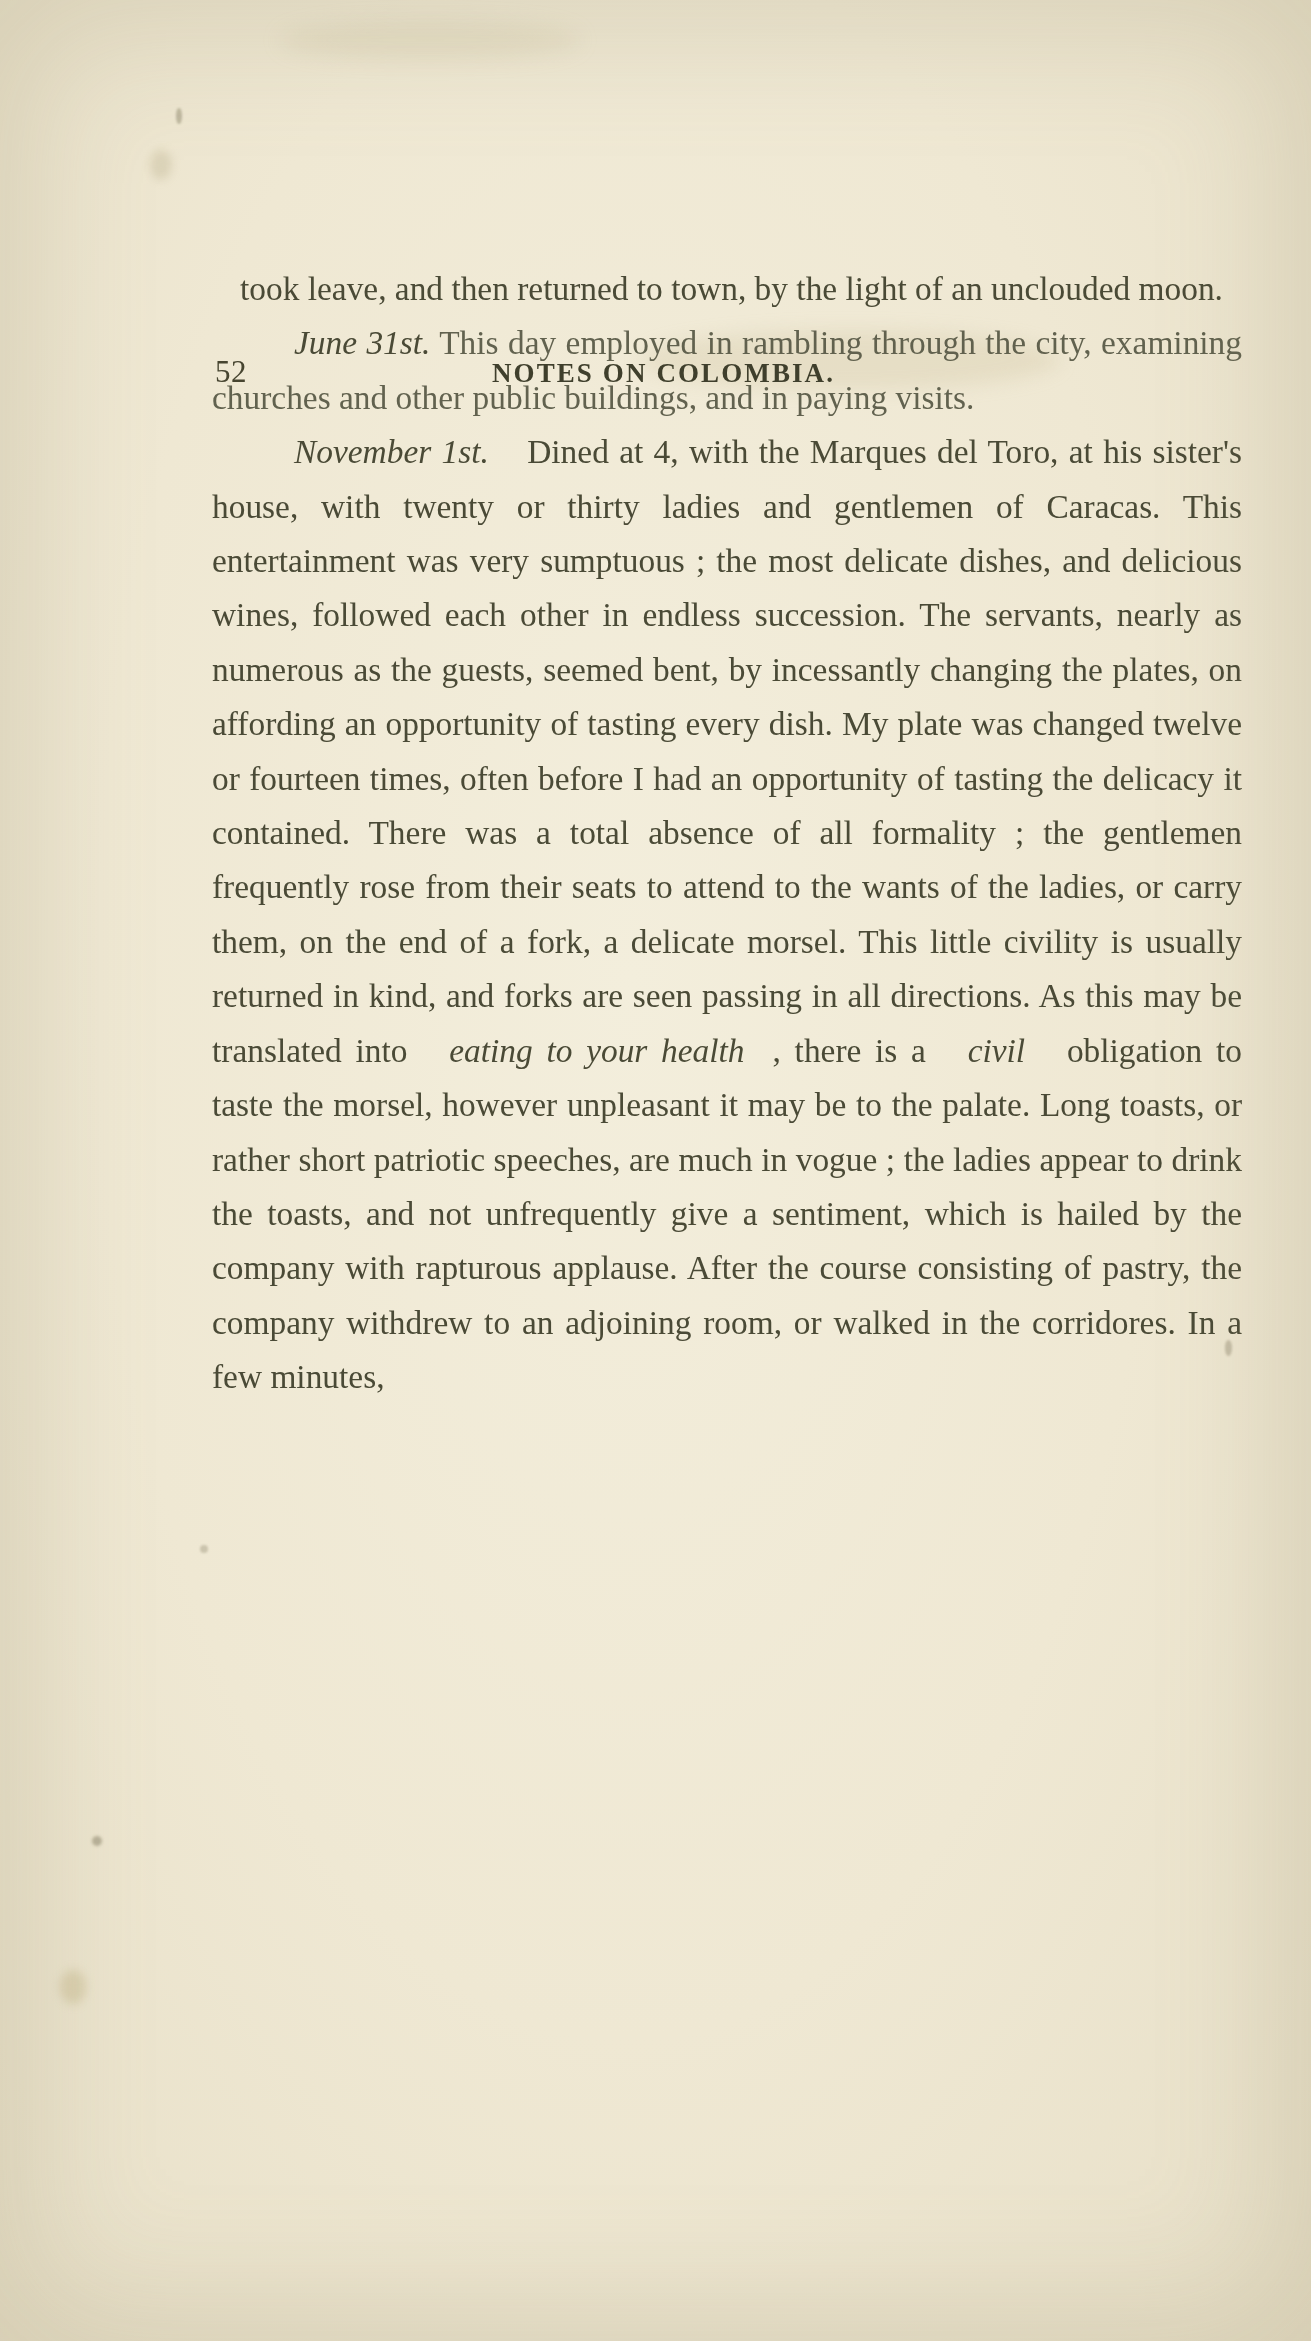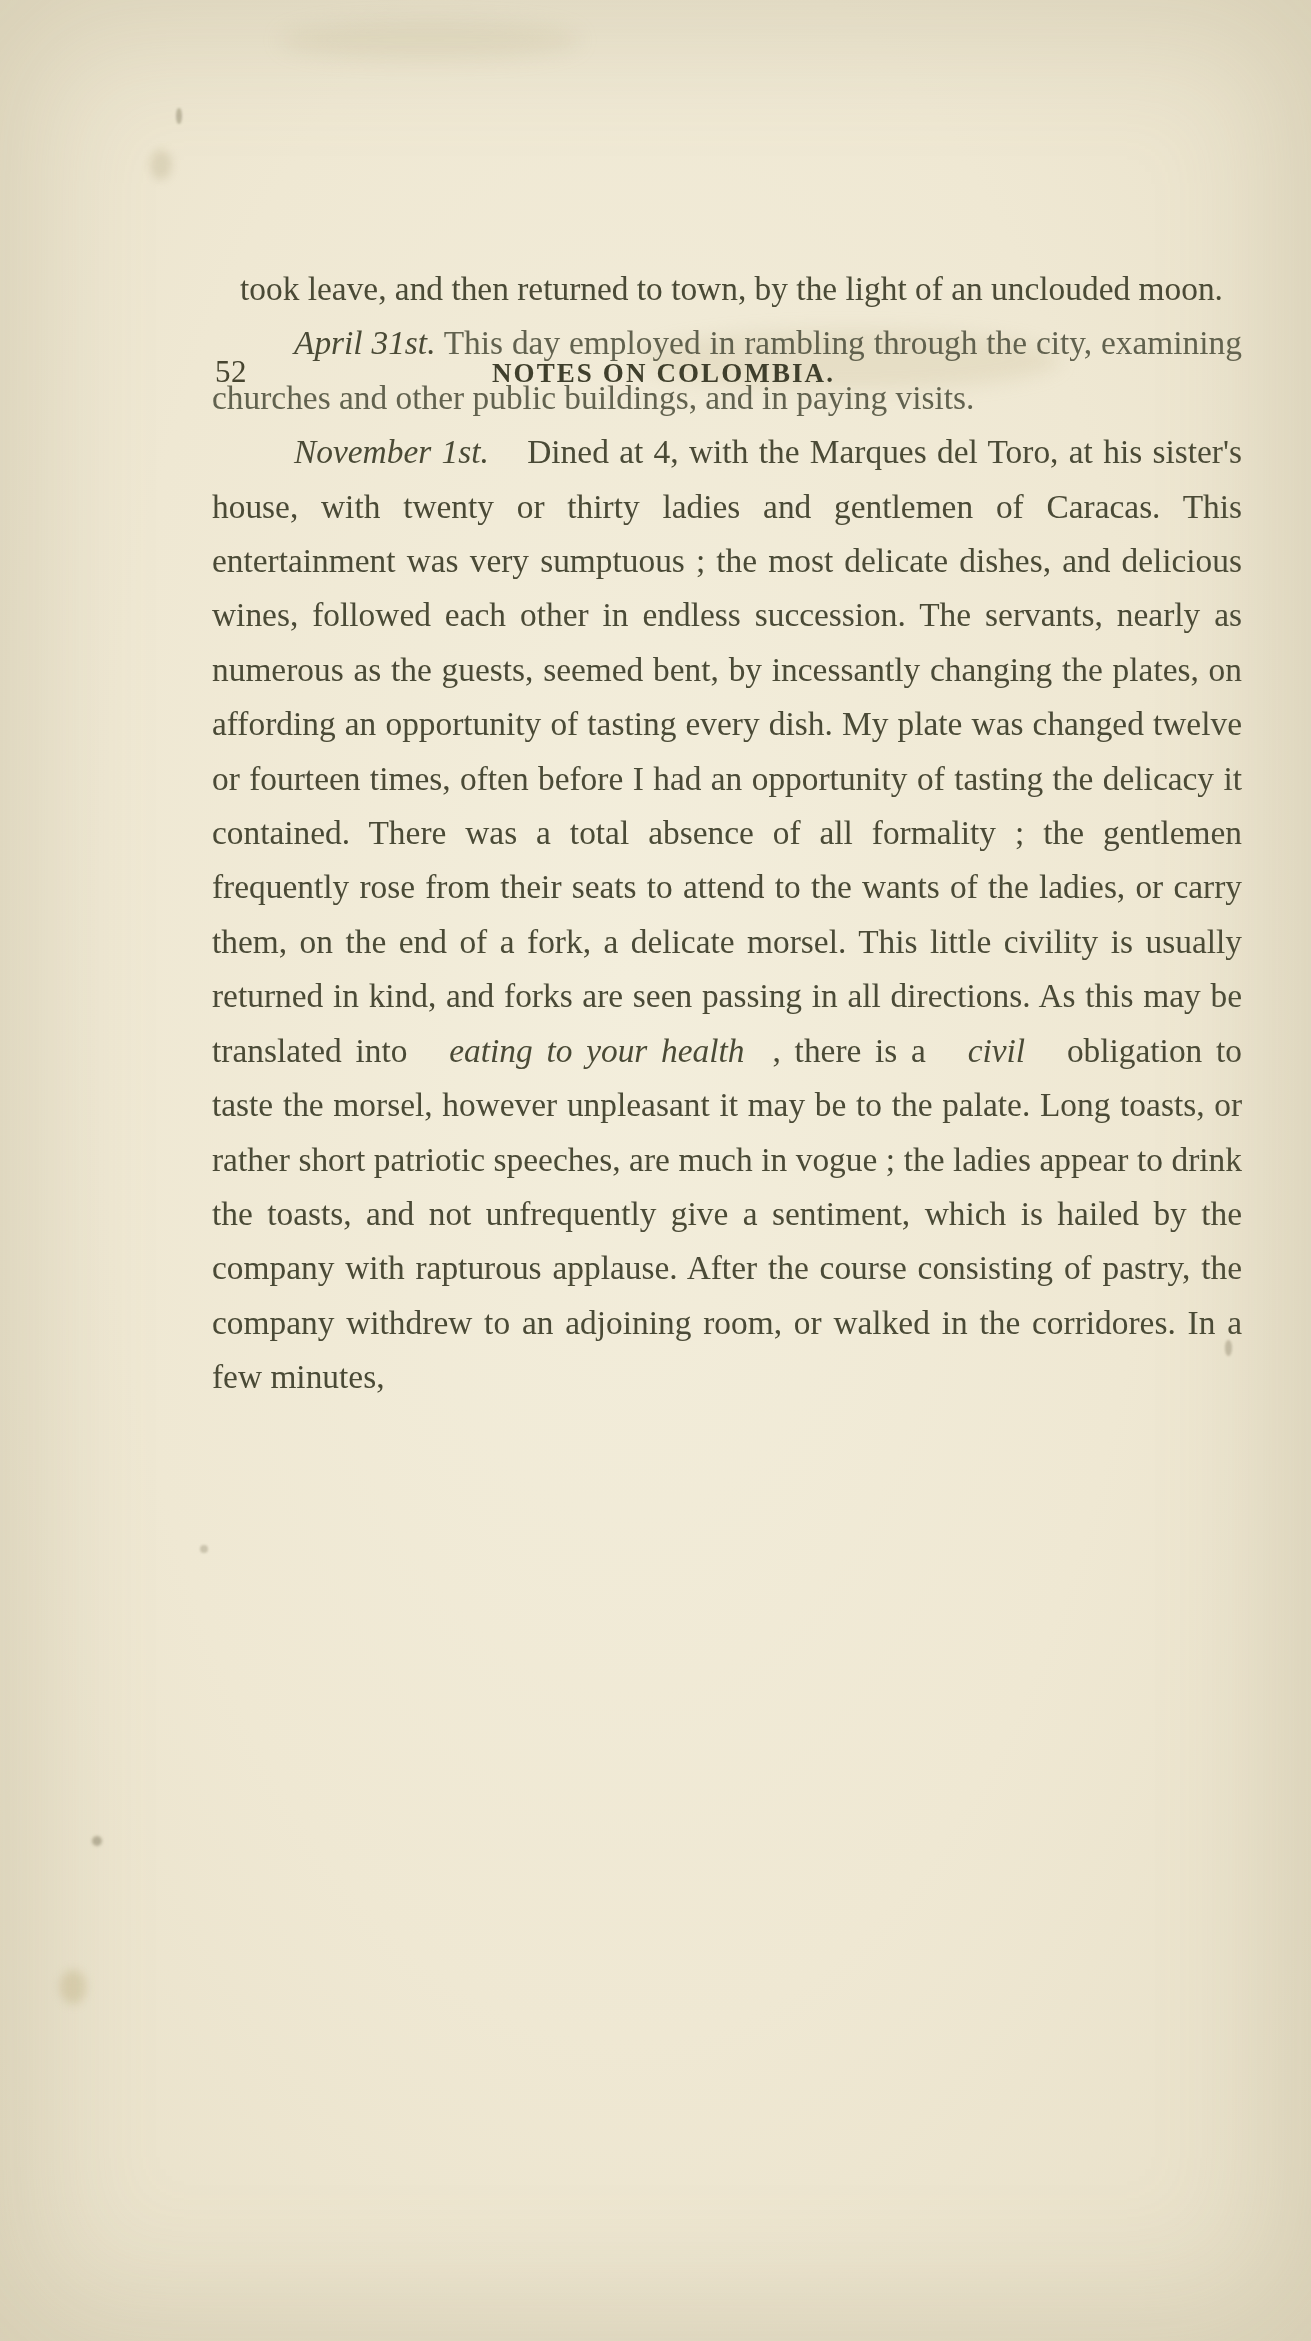--- a/index.html
+++ b/index.html
@@ -111,20 +111,20 @@
 
   <div class="header">
     <div class="folio">52</div>
     <div class="running-title">NOTES ON COLOMBIA.</div>
   </div>
 
   <div class="textblock">
 
     <p><span class="f1">took leave, and then returned to town, by the light of an unclouded moon.</span></p>
 
-    <p class="indent"><span class="it f1">April 31st.</span><span class="f2"> This day employed in rambling through the city, examining churches and other public buildings, and in paying visits.</span></p>
+    <p class="indent"><span class="it f1">June 31st.</span><span class="f2"> This day employed in rambling through the city, examining churches and other public buildings, and in paying visits.</span></p>
 
     <p class="indent"><span class="it f1">November 1st.</span><span class="f1"> Dined at 4, with the Marques del Toro, at his sister's house, with twenty or thirty ladies and gentlemen of Caracas.  This entertainment was very sumptuous ; the most delicate dishes, and delicious wines, followed each other in endless succession.  The servants, nearly as numerous as the guests, seemed bent, by incessantly changing the plates, on affording an opportunity of tasting every dish.   My plate was changed twelve or fourteen times, often before I had an opportunity of tasting the delicacy it contained.  There was a total absence of all formality ; the gentlemen frequently rose from their seats to attend to the wants of the ladies, or carry them, on the end of a fork, a delicate morsel.  This little civility is usually returned in kind, and forks are seen passing in all directions.   As this may be translated into </span><span class="it f1">eating to your health</span><span class="f1">, there is a </span><span class="it f1">civil</span><span class="f1"> obligation to taste the morsel, however unpleasant it may be to the palate.   Long toasts, or rather short patriotic speeches, are much in vogue ; the ladies appear to drink the toasts, and not unfrequently give a sentiment, which is hailed by the company with rapturous applause.   After the course consisting of pastry, the company withdrew to an adjoining room, or walked in the corridores.  In a few minutes,</span></p>
 
   </div>
 
   <div class="vignette"></div>
 </div>
 
 </body></html>

